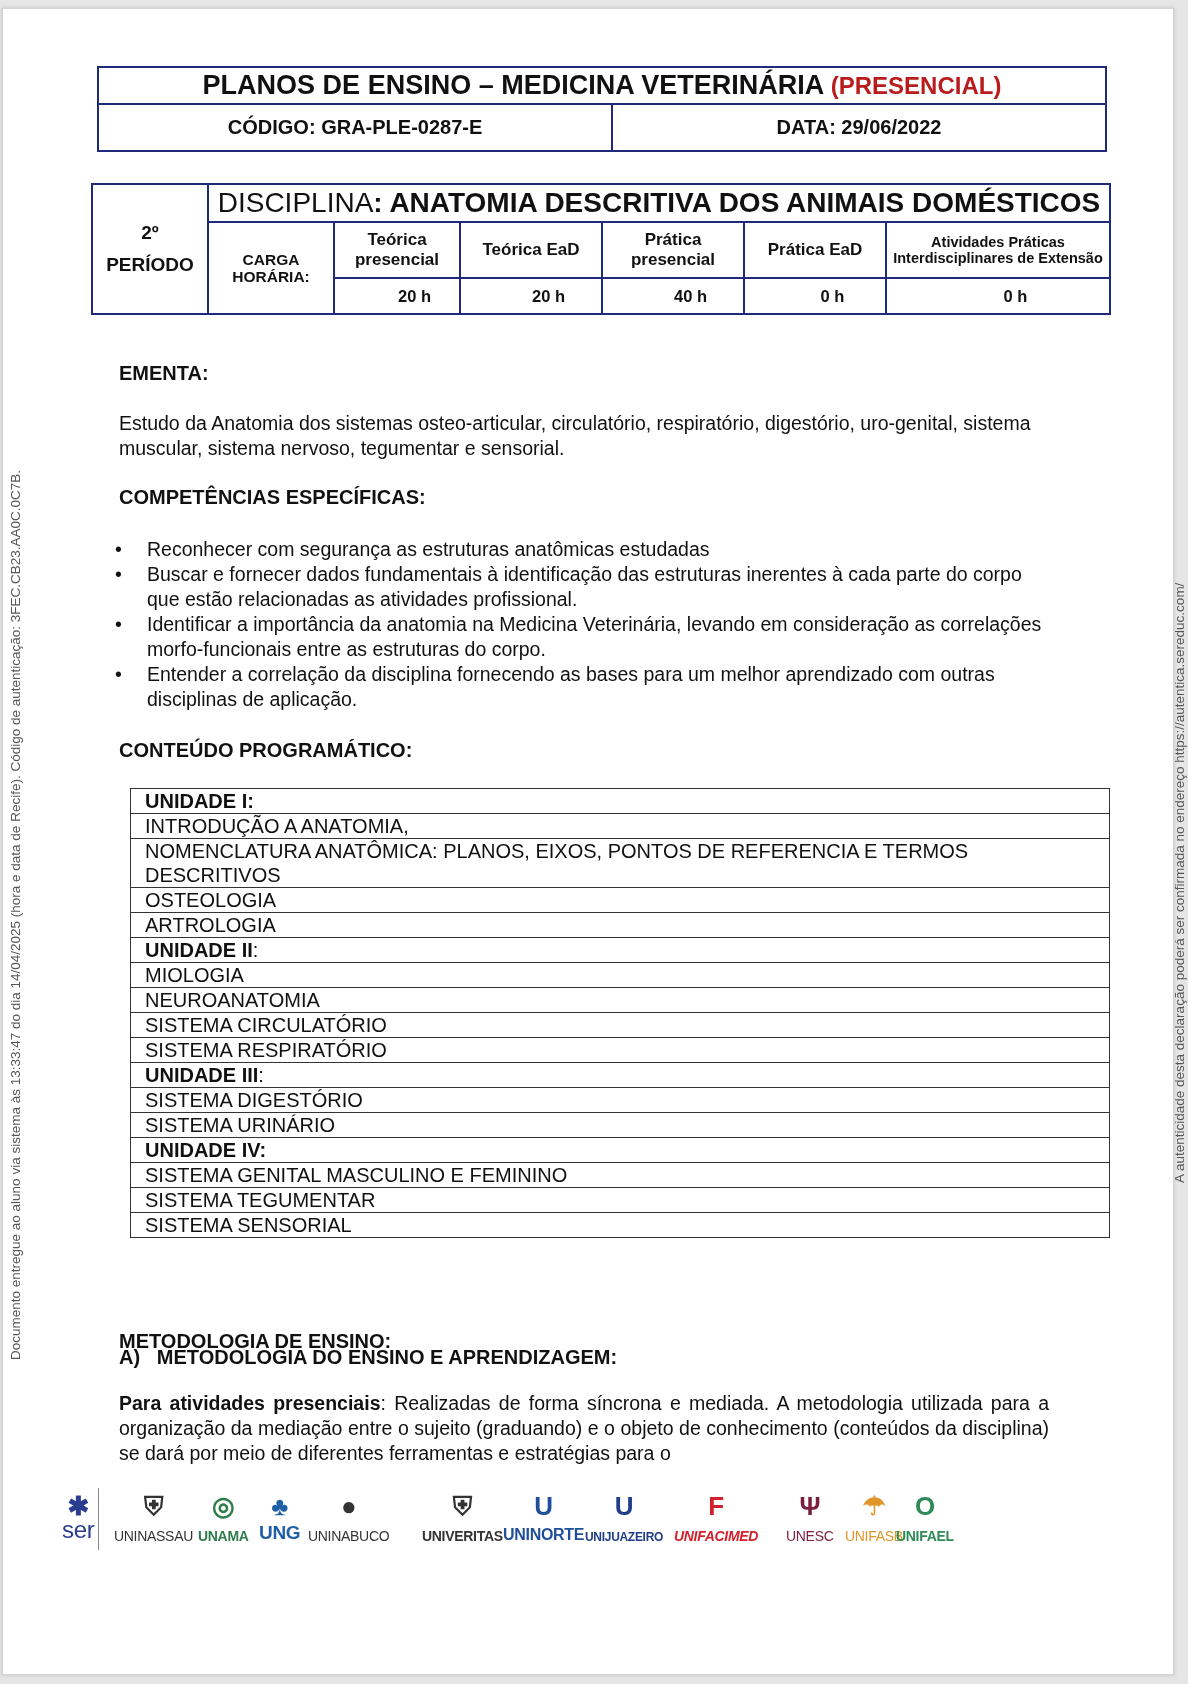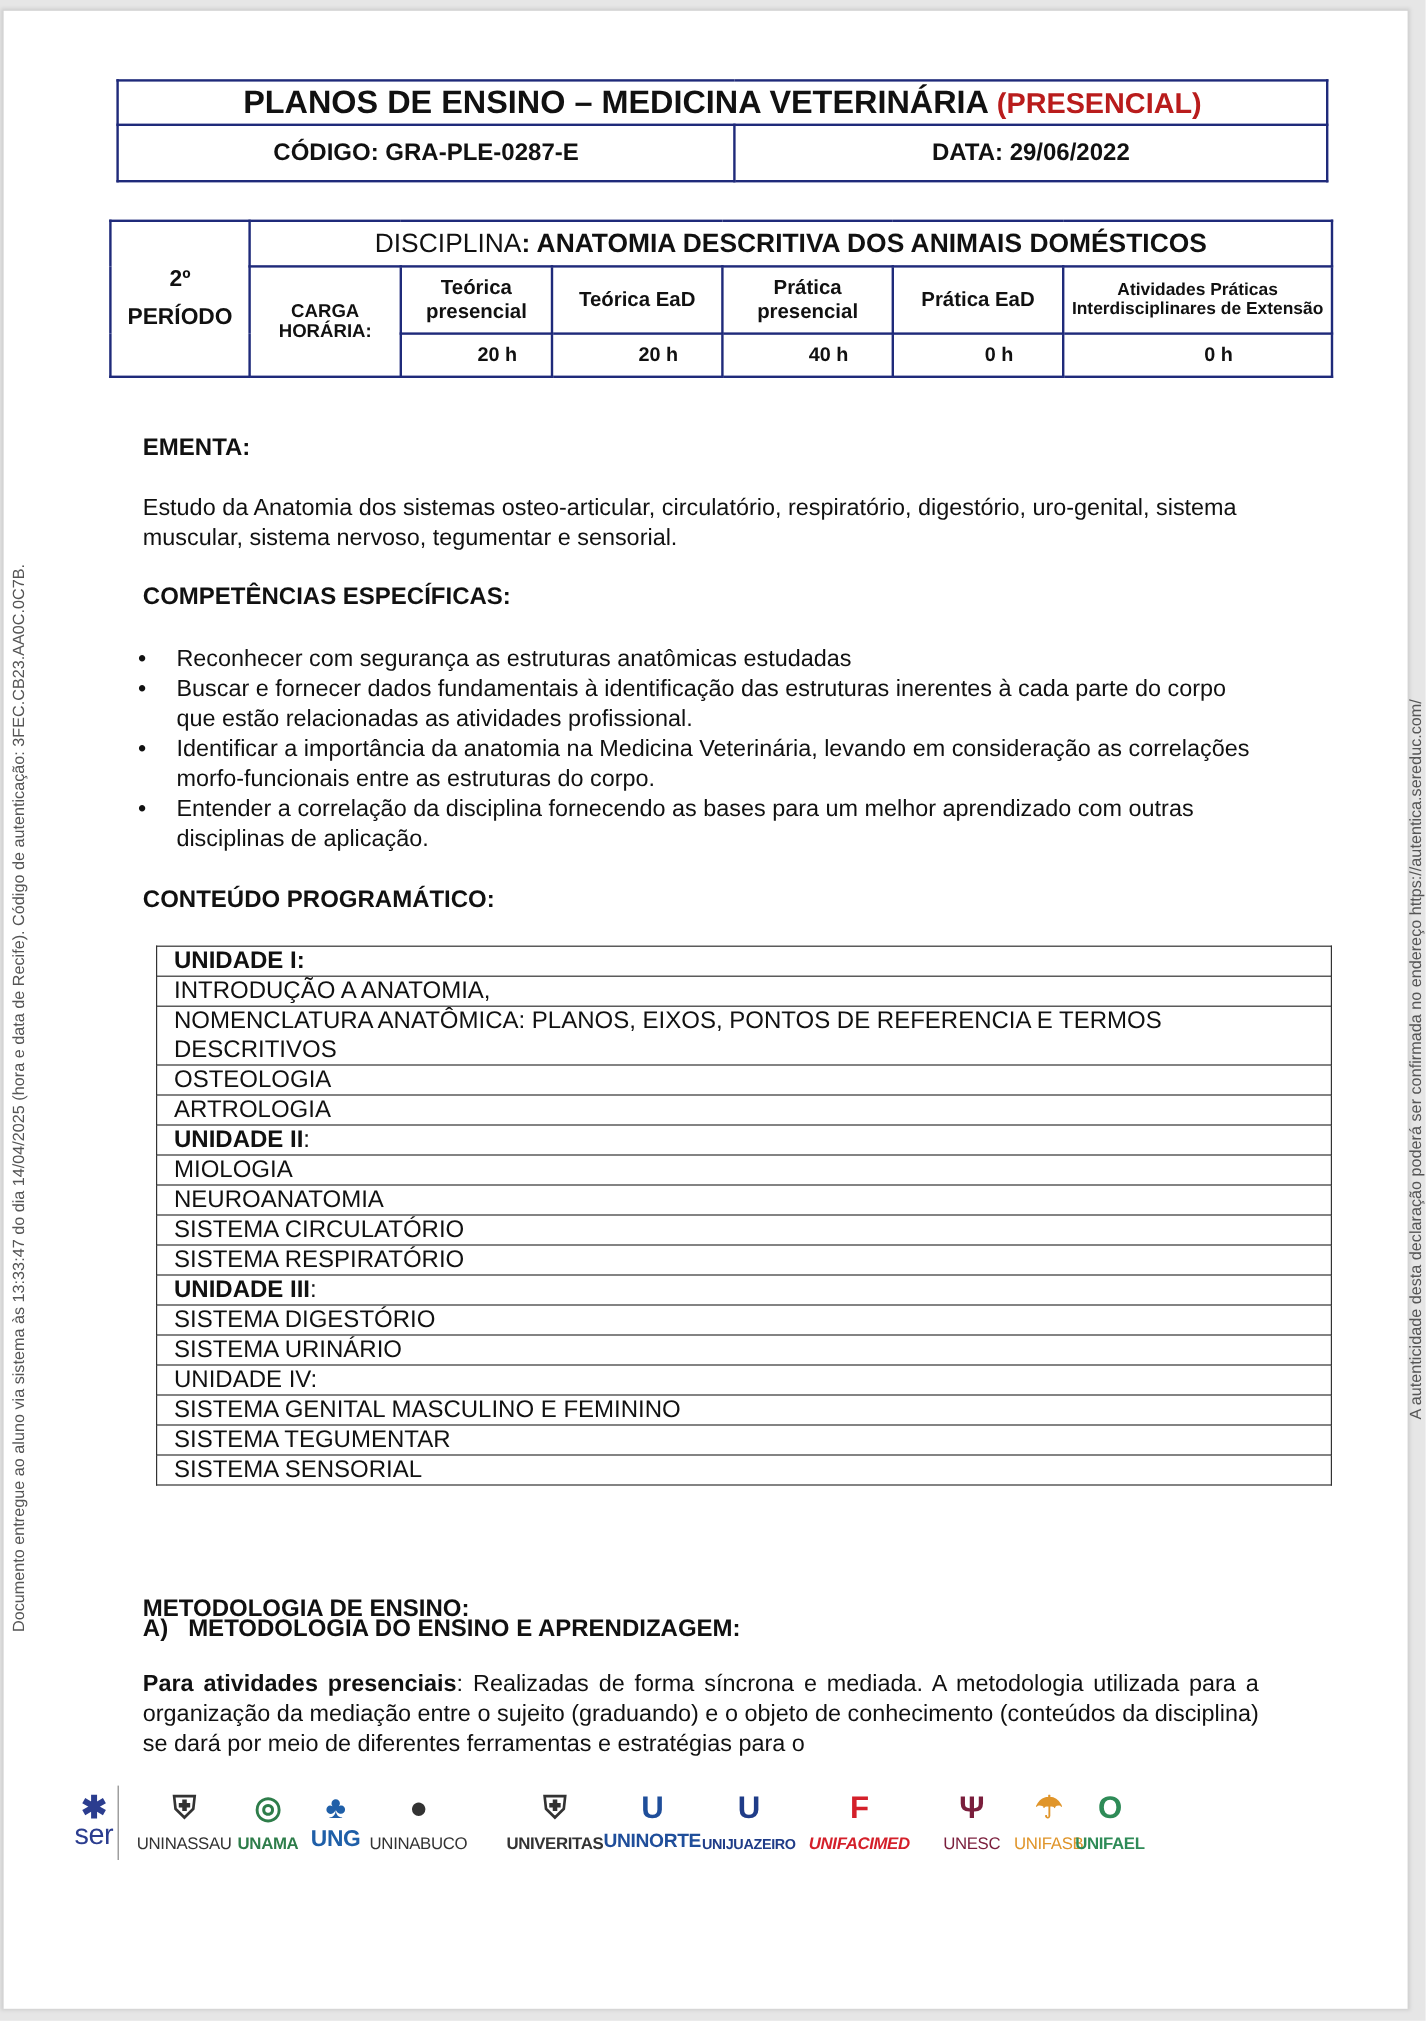--- a/index.html
+++ b/index.html
@@ -12,21 +12,21 @@
   .side-right { position:absolute; left:1172px; top:1183px; width:720px; transform:rotate(-90deg);
                 transform-origin:0 0; font-size:13.5px; color:#555; white-space:nowrap; }
   table { border-collapse:collapse; }
   .hdr { position:absolute; left:97px; top:66px; width:1010px; }
   .hdr td { border:2.5px solid #1f2a7a; text-align:center; font-weight:bold; }
   .hdr .title { font-size:27px; height:33px; }
   .hdr .title .blue { color:#b91c1c; font-size:24px; }
   .hdr .sub { font-size:20px; height:43px; }
   .disc { position:absolute; left:91px; top:183px; width:1020px; }
   .disc td { border:2.5px solid #1f2a7a; text-align:center; font-weight:bold; font-size:17px; }
-  .disc .dname { font-weight:normal; font-size:22px; height:34px; }
+  .disc .dname { font-weight:normal; font-size:28px; height:34px; }
   .disc .dname b { font-weight:bold; }
   .disc .small { font-size:14.5px; line-height:16px; }
   .disc .val { height:32px; font-size:16.5px;padding-left:36px; }
   .sec { position:absolute; left:119px; font-weight:bold; font-size:20px; }
   .para { position:absolute; left:119px; width:930px; font-size:19.5px; line-height:25px; }
   .bul { position:absolute; left:115px; width:930px; font-size:19.5px; line-height:25px; margin:0; padding:0; list-style:none; }
   .bul li { position:relative; padding-left:32px; }
   .bul li::before { content:"•"; position:absolute; left:0; top:0; }
   .cont { position:absolute; left:130px; top:788px; width:980px; }
   .cont td { border:1.5px solid #333; border-left:1.5px solid #333; font-size:20px; line-height:24px; padding:0 14px; text-align:left; }
@@ -138,21 +138,21 @@
       <tr>
         <td class="u"><span style="font-weight: bold;">UNIDADE III</span><span>:</span></td>
       </tr>
       <tr>
         <td><span style="font-weight: normal;">SISTEMA DIGESTÓRIO</span></td>
       </tr>
       <tr>
         <td><span style="font-weight: normal; text-align: right;">SISTEMA URINÁRIO</span></td>
       </tr>
       <tr>
-        <td class="u"><span style="font-weight: normal;">UNIDADE IV:</span></td>
+        <td class="u"><span style="font-weight: bold;">UNIDADE IV:</span></td>
       </tr>
       <tr>
         <td><span style="font-weight: normal;">SISTEMA GENITAL MASCULINO E FEMININO</span></td>
       </tr>
       <tr>
         <td><span style="font-weight: normal;">SISTEMA TEGUMENTAR</span></td>
       </tr>
       <tr>
         <td><span style="font-weight: normal;">SISTEMA SENSORIAL</span></td>
       </tr>

